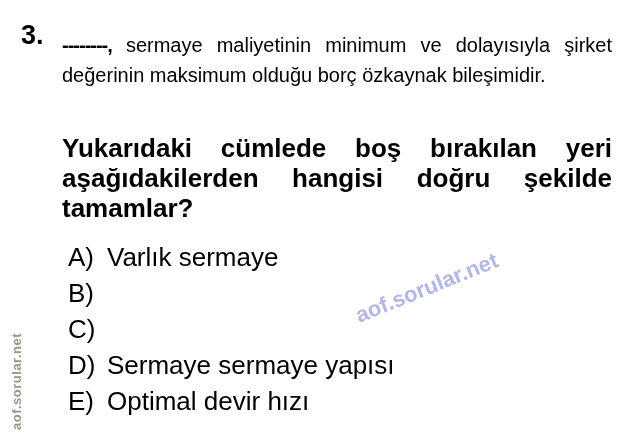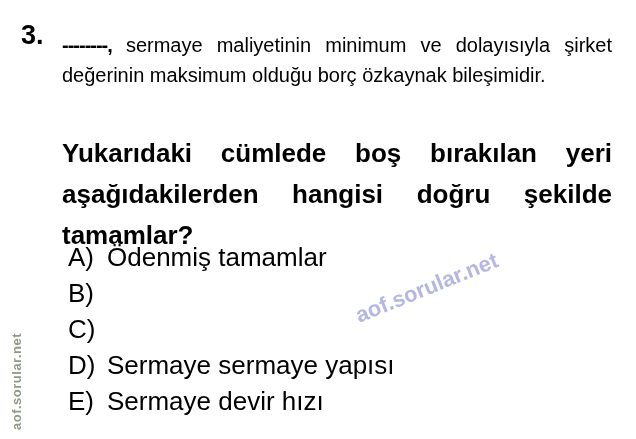--- a/index.html
+++ b/index.html
@@ -37,21 +37,21 @@
   .q-blank {
     font-weight: bold;
     letter-spacing: -1px;
   }
   .q-prompt {
     position: absolute;
     left: 62px;
     top: 133px;
     width: 550px;
     font-size: 26px;
-    line-height: 41px;
+    line-height: 30px;
     font-weight: bold;
     text-align: justify;
     margin: 0;
   }
   .options {
     position: absolute;
     left: 68px;
     top: 242px;
   }
   .option-row {
@@ -112,36 +112,36 @@
     <div class="q-number">3.</div>
 
     <div class="q-body"><span class="q-blank">--------,</span> <span>sermaye maliyetinin minimum ve dolayısıyla şirket değerinin maksimum olduğu borç özkaynak bileşimidir.</span></div>
 
     <p class="q-prompt">Yukarıdaki cümlede boş bırakılan yeri aşağıdakilerden hangisi doğru şekilde tamamlar?</p>
 
     <div class="options">
 
       <div class="option-row">
         <span class="opt-label">A)</span>
-        <span class="opt-text">Ödenmiş tamamlar</span>
+        <span class="opt-text">Varlık sermaye</span>
       </div>
 
       <div class="option-row">
         <span class="opt-label">B)</span>
       </div>
 
       <div class="option-row">
         <span class="opt-label">C)</span>
       </div>
 
       <div class="option-row">
         <span class="opt-label">D)</span>
         <span class="opt-text">Sermaye sermaye yapısı</span>
       </div>
 
       <div class="option-row">
         <span class="opt-label">E)</span>
-        <span class="opt-text">Sermaye devir hızı</span>
+        <span class="opt-text">Optimal devir hızı</span>
       </div>
 
     </div>
   </div>
 </div>
 
 </body></html>

